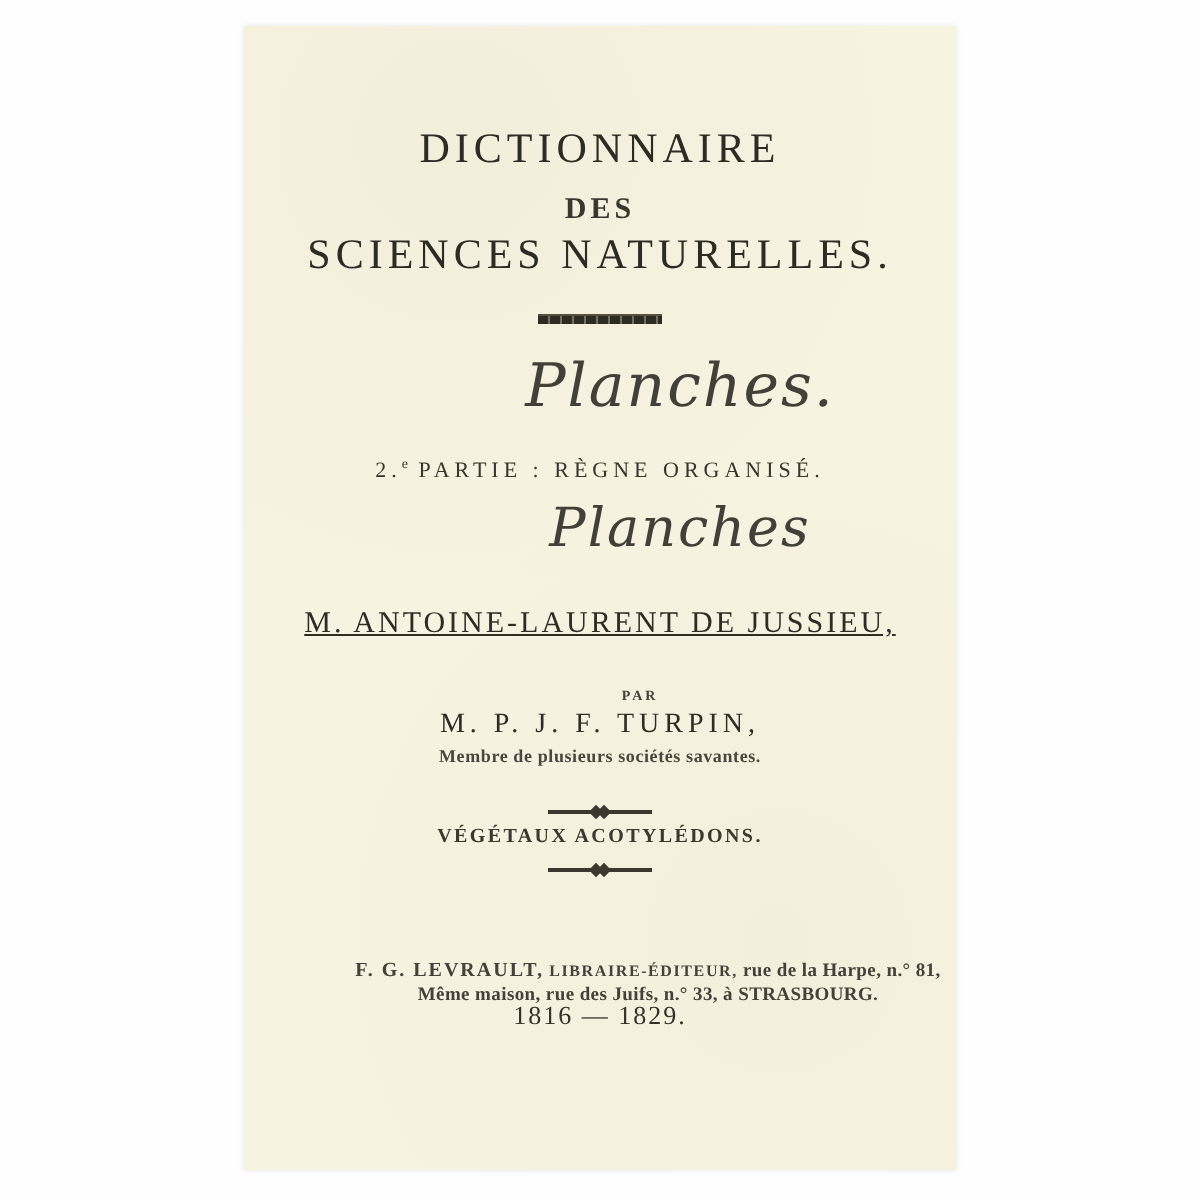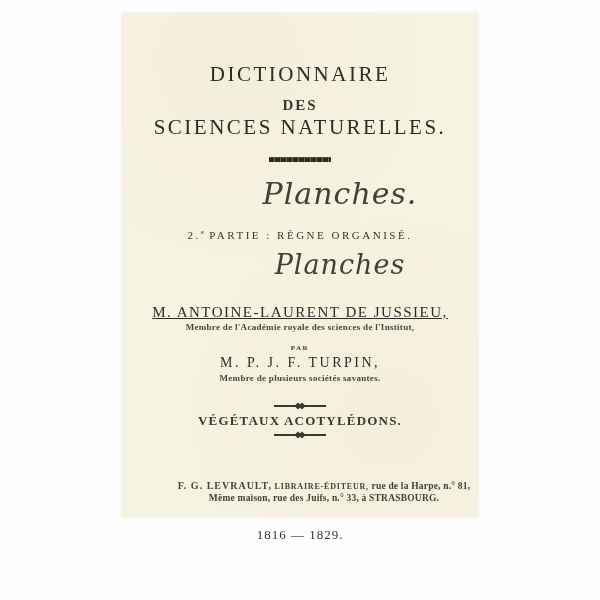--- a/index.html
+++ b/index.html
@@ -14,21 +14,21 @@
   .stage {
     position: relative;
     width: 600px;
     height: 600px;
   }
   .paper {
     position: absolute;
     left: 122px;
     top: 13px;
     width: 356px;
-    height: 504px;
+    height: 572px;
     background:
       radial-gradient(circle at 30% 10%, rgba(190,180,140,0.07), rgba(0,0,0,0) 40%),
       radial-gradient(circle at 75% 80%, rgba(190,180,140,0.06), rgba(0,0,0,0) 45%),
       #f7f3e1;
     box-shadow: 0 0 3px rgba(0,0,0,0.10);
     color: #35322b;
   }
   .row {
     position: absolute;
     left: 0;
@@ -46,23 +46,23 @@
     border-top: 1px solid #55503f;
   }
   .t-script    { font-family: "DejaVu Serif", serif; font-style: italic; color: #43403a; padding-left: 40px; }
   .t-planches  { font-size: 30px; letter-spacing: 1px; }
   .t-botanique { font-size: 27px; letter-spacing: 1px; }
   .t-part      { font-size: 11px; letter-spacing: 2.5px; color: #39352c; }
   .t-part sup  { font-size: 7px; letter-spacing: 0; }
   .t-tinycaps  { font-size: 8px; font-weight: bold; letter-spacing: 1.2px; color: #44403a; }
   .t-author1   { font-size: 15px; letter-spacing: 1.5px; color: #2f2c26; text-decoration: underline; }
   .t-member    { font-size: 9px; letter-spacing: 0.3px; font-weight: bold; color: #4a463e; }
-  .t-par       { font-size: 7px; font-weight: bold; letter-spacing: 1.5px; color: #44403a; }
+  .t-par       { font-size: 7px; font-weight: bold; letter-spacing: 1.5px; color: #44403a; padding-left: 20px; }
   .t-author2   { font-size: 14px; letter-spacing: 2.5px; color: #2f2c26; }
-  .t-section   { font-size: 13px; font-weight: bold; letter-spacing: 1.2px; color: #3c382f; }
+  .t-section   { font-size: 10px; font-weight: bold; letter-spacing: 1.2px; color: #3c382f; }
   .ornament {
     display: flex; justify-content: center; align-items: center;
   }
   .orn-line { width: 22px; height: 1.5px; background: #3c382f; }
   .orn-diamond {
     width: 6px; height: 6px; background: #3c382f;
     transform: rotate(45deg) scale(0.85);
     margin: 0 -1px;
   }
   .t-city      { font-size: 17px; letter-spacing: 4px; color: #2e2b25; }
@@ -92,21 +92,20 @@
     <div class="row t-part" style="top:216px">
       <span>2.</span><sup>e</sup>
       <span>PARTIE : RÈGNE ORGANISÉ.</span>
     </div>
 
     <div class="row t-script t-botanique" style="top:238px">Planches</div>
 
 
     <div class="row t-author1" style="top:292px">M. ANTOINE-LAURENT DE JUSSIEU,</div>
 
-    <div class="row t-member" style="top:310px">Membre de l'Académie royale des sciences de l'Institut,</div>
 
     <div class="row t-par" style="top:332px">PAR</div>
 
     <div class="row t-author2" style="top:343px">M. P. J. F. TURPIN,</div>
 
     <div class="row t-member" style="top:361px">Membre de plusieurs sociétés savantes.</div>
 
     <div class="row ornament" style="top:390px">
       <div class="orn-line"></div>
       <div class="orn-diamond"></div>
@@ -125,16 +124,16 @@
 
 
     <div class="row t-imprint" style="top:468px">
       <span class="pub-name">F. G. LEVRAULT,</span>
       <span class="pub-role">LIBRAIRE-ÉDITEUR,</span>
       <span>rue de la Harpe, n.° 81,</span>
     </div>
 
     <div class="row t-imprint" style="top:481px">Même maison, rue des Juifs, n.° 33, à STRASBOURG.</div>
 
-    <div class="row t-years" style="top:515px">1816 — 1829.</div>
+    <div class="row t-years" style="top:488px">1816 — 1829.</div>
 
   </div>
 </div>
 
 </body></html>

